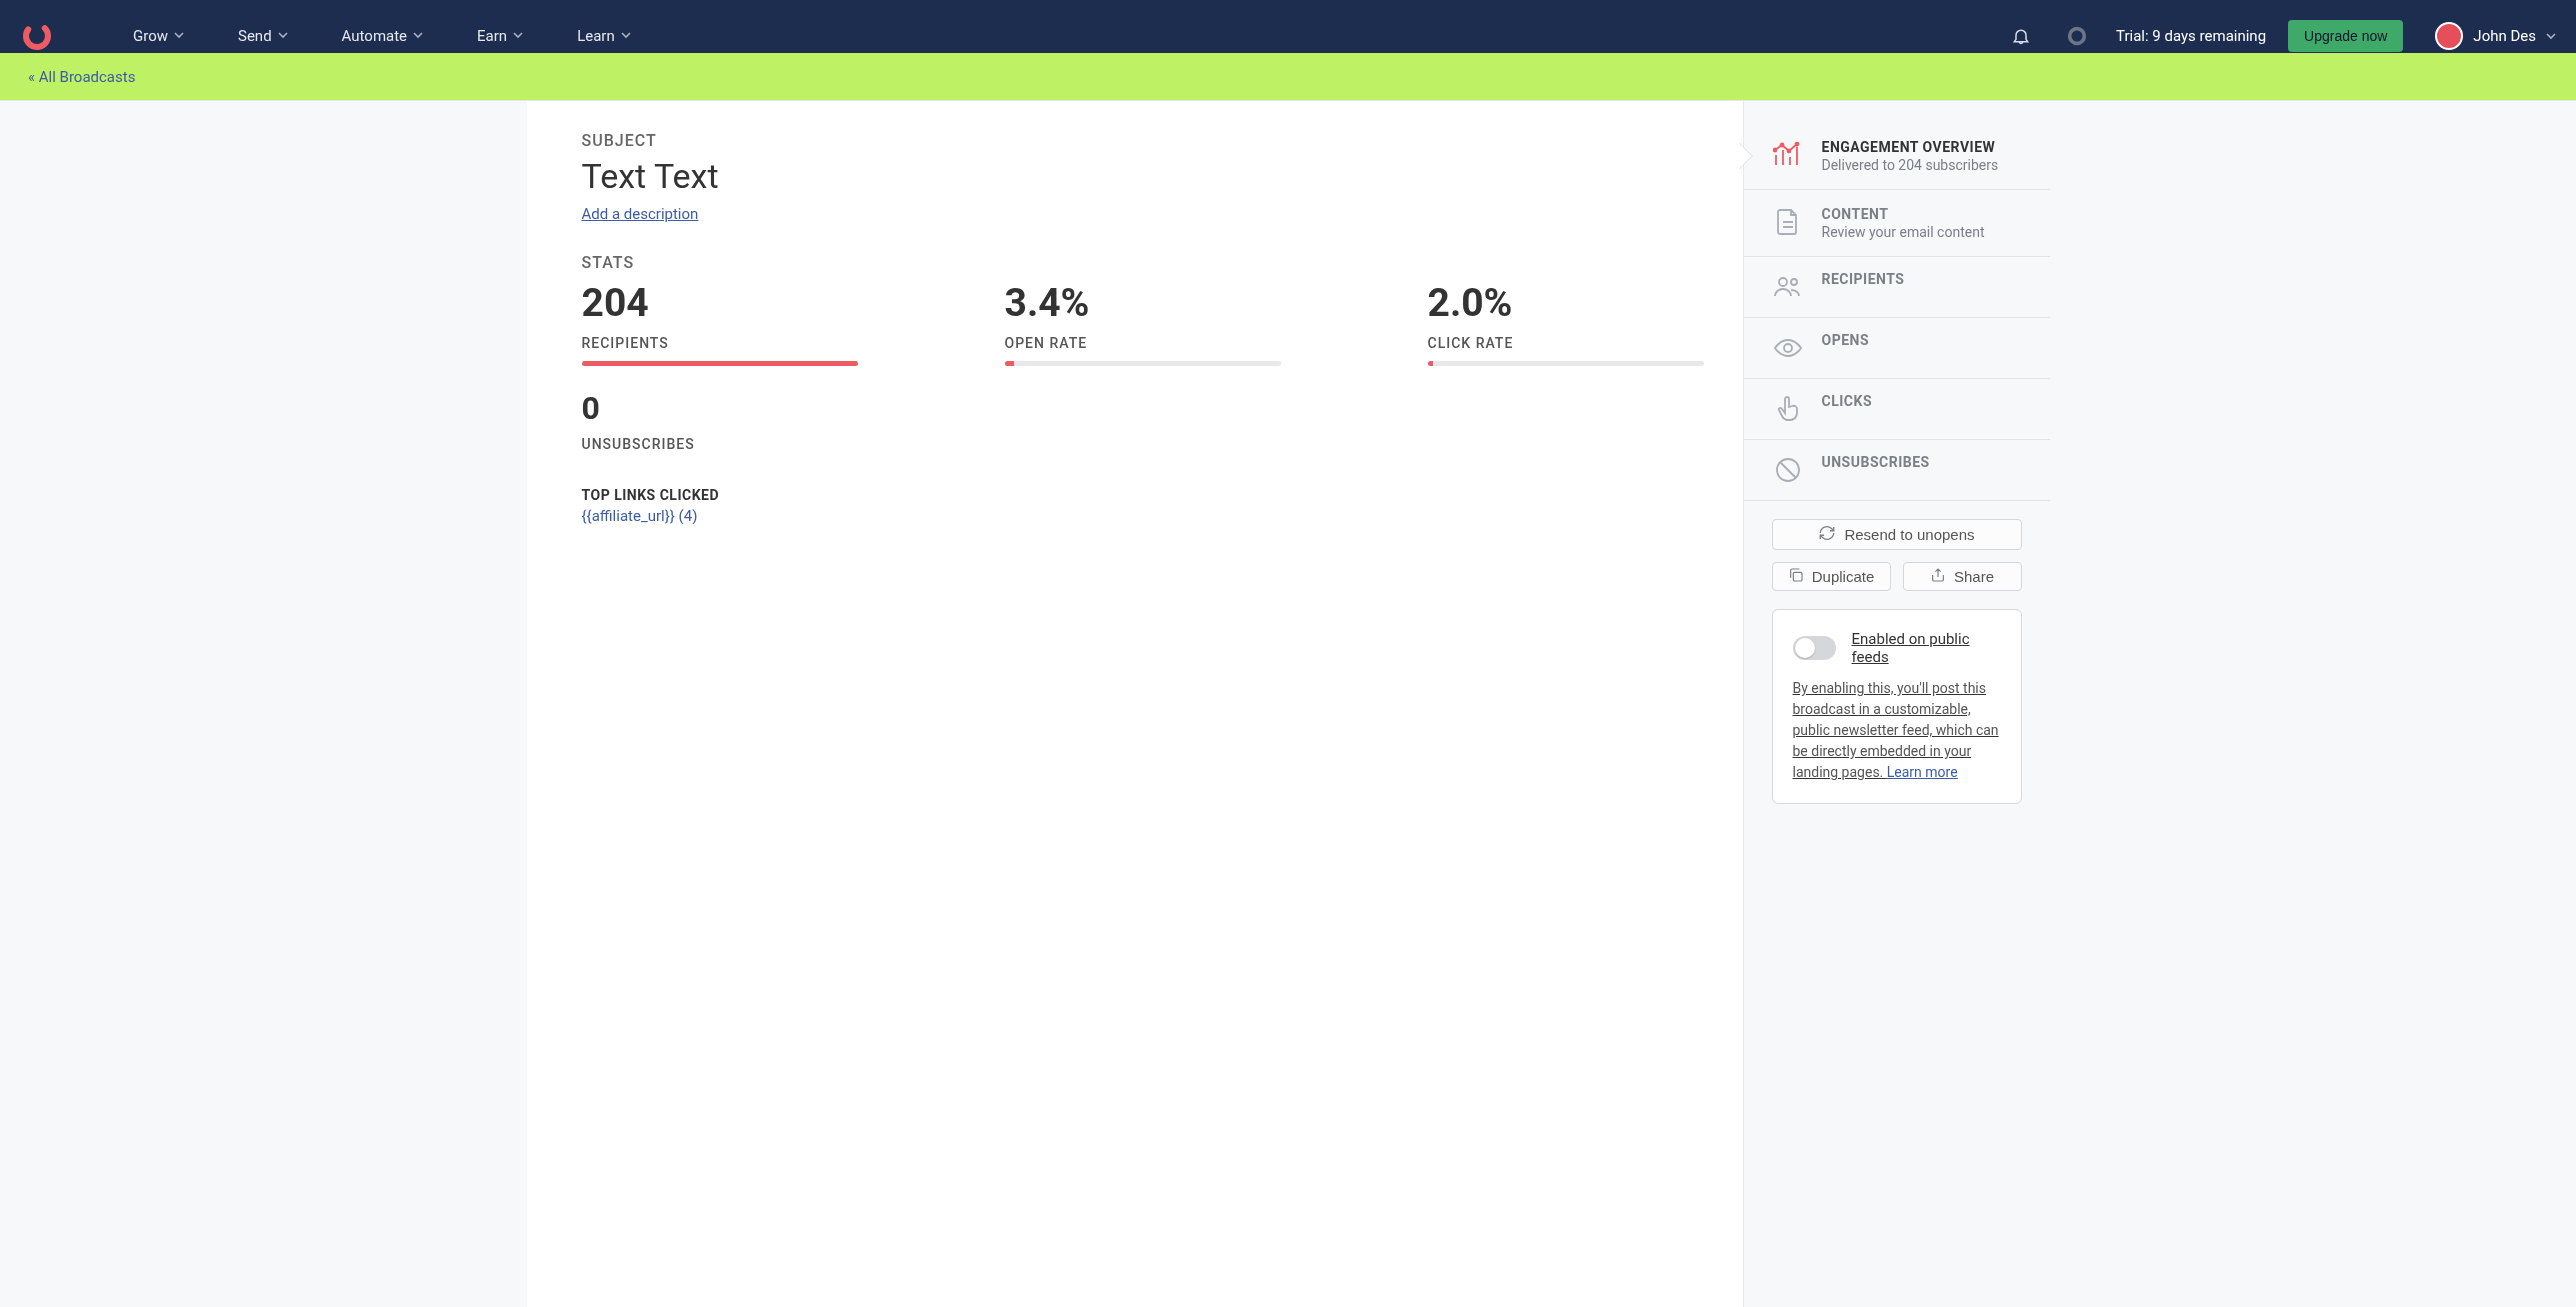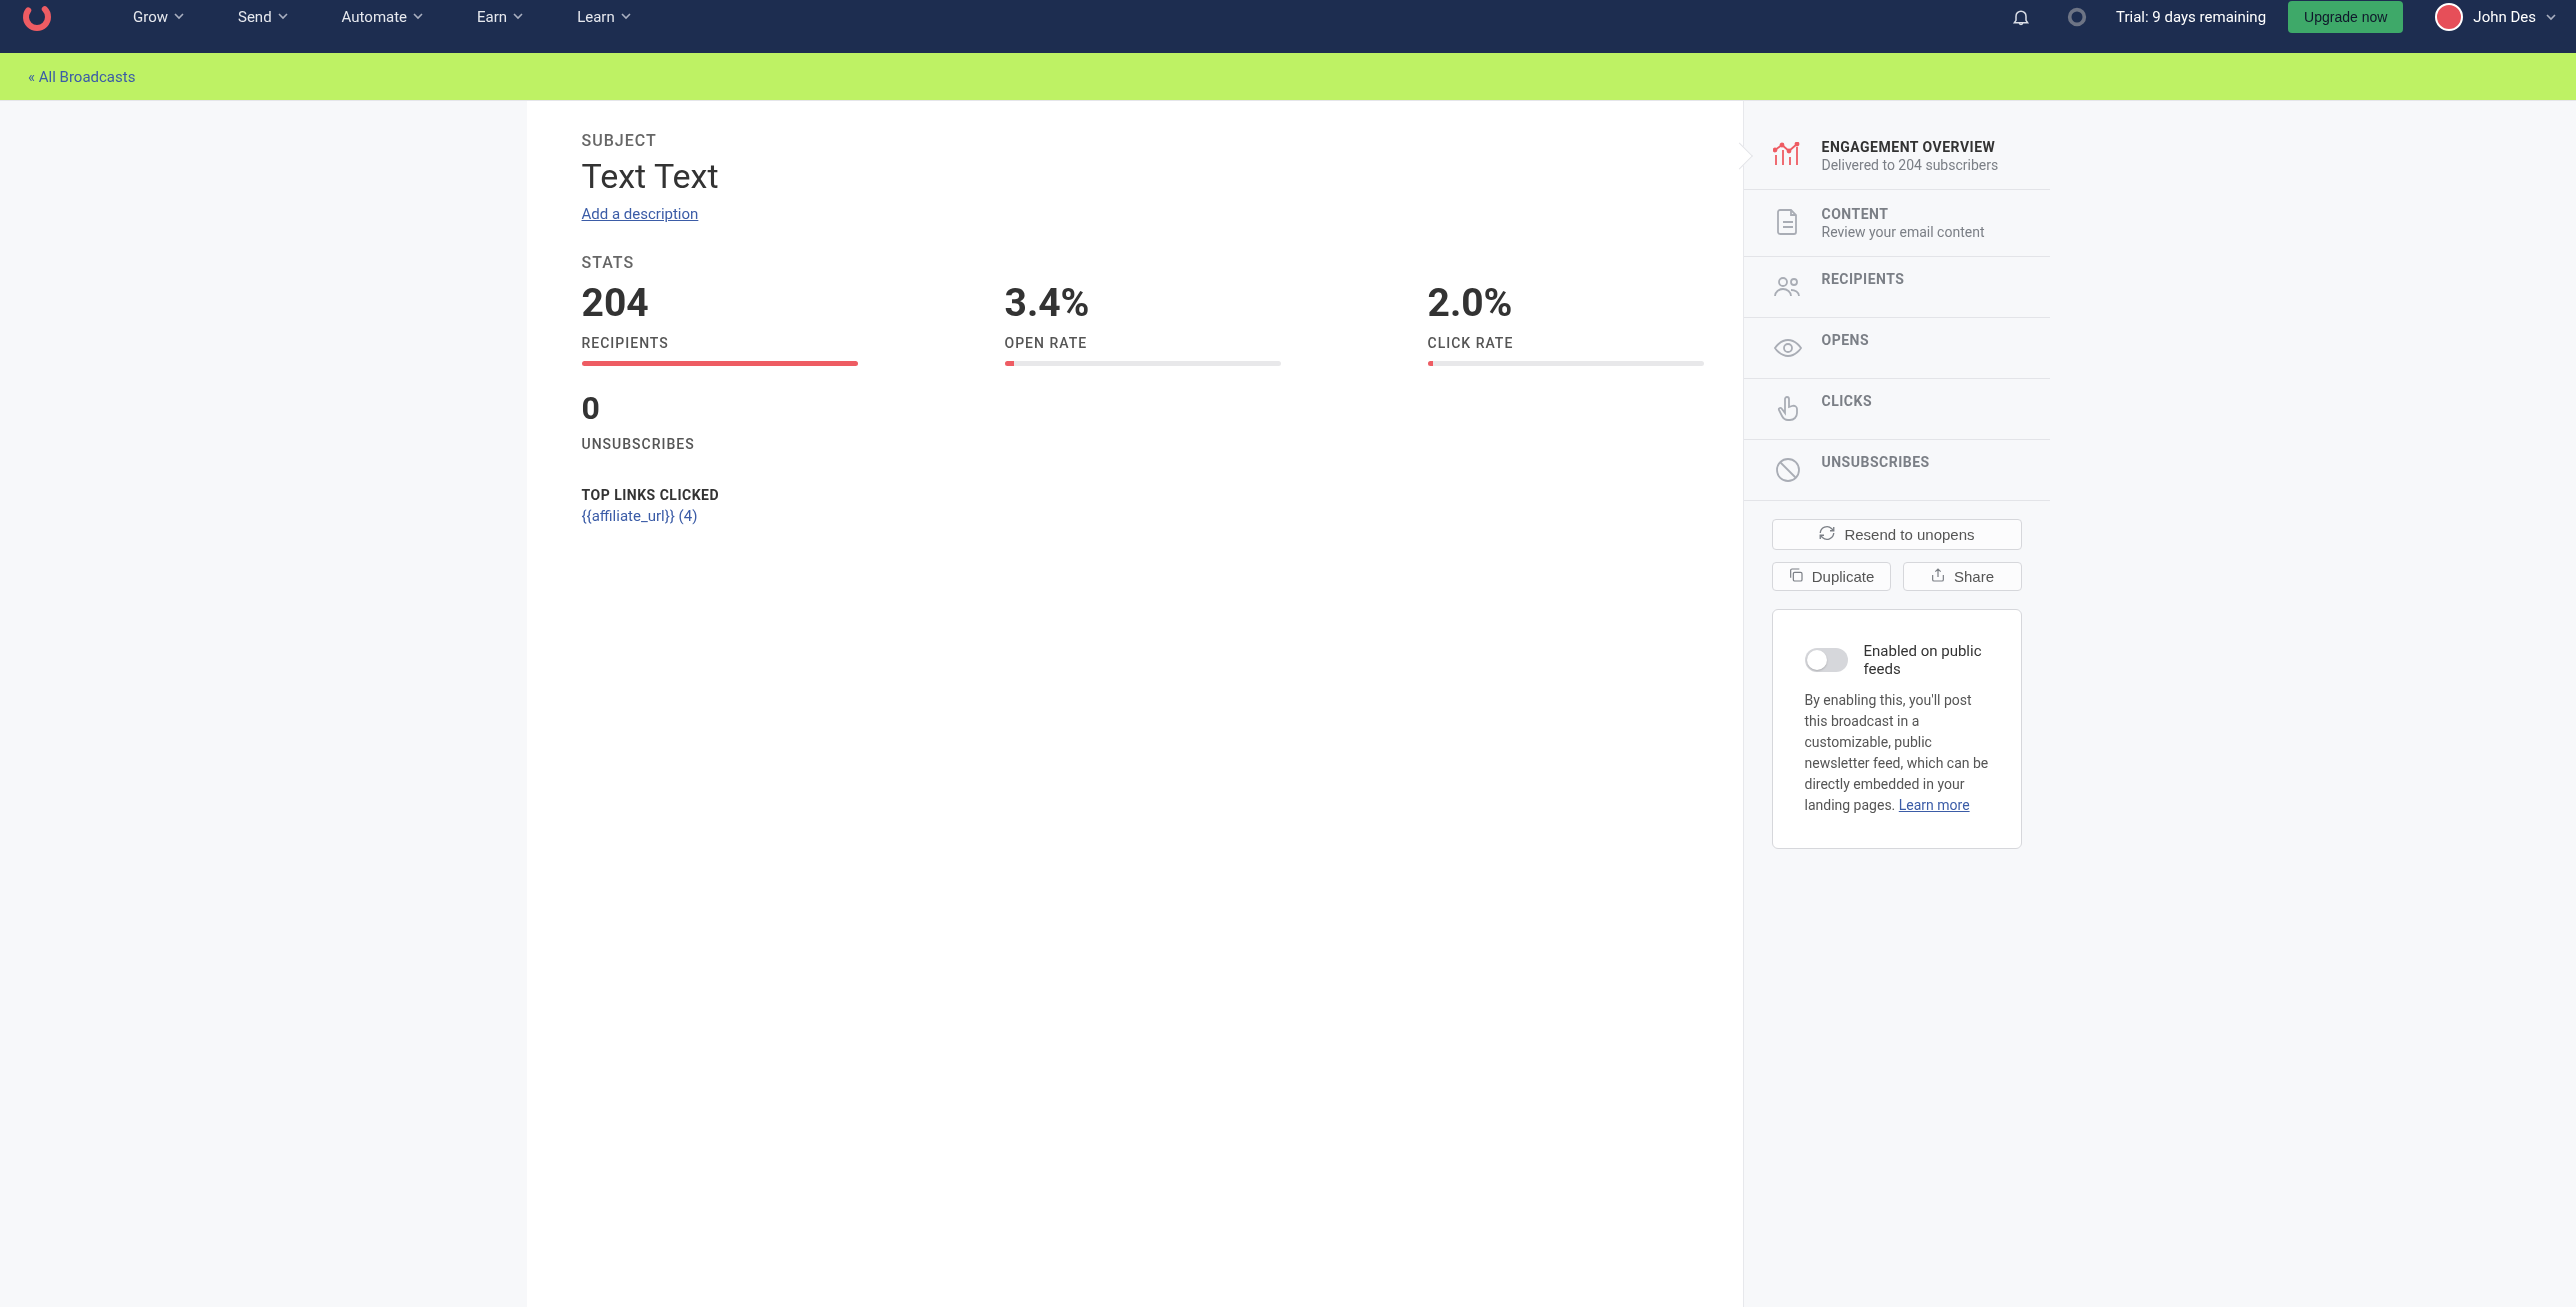--- a/index.html
+++ b/index.html
@@ -1,19 +1,19 @@
 <!DOCTYPE html>
 <html><head>
 <meta charset="utf-8">
 <style>
   * { box-sizing: border-box; margin: 0; padding: 0; }
   body { font-family: -apple-system, BlinkMacSystemFont, "Segoe UI", Roboto, Helvetica, Arial, sans-serif; background: #f7f8fa; color: #333; }
   
   
-  .topnav { background: #1d2d50; color: #fff; display: flex; align-items: flex-start; height: 53px; padding: 0 20px; }
+  .topnav { background: #1d2d50; color: #fff; display: flex; align-items: flex-end; height: 53px; padding: 0 20px; }
   .logo { width: 34px; height: 34px; margin-right: 59px; display: flex; align-items: center; justify-content: center; }
   .logo svg { display: block; }
   .nav-menu { display: flex; list-style: none; gap: 12px; }
   .nav-menu li { display: flex; align-items: center; gap: 6px; padding: 8px 20px; cursor: pointer; font-size: 15px; color: #e6e8ee; }
   .nav-menu li .chev { width: 12px; height: 12px; }
   .topnav .spacer { flex: 1; }
   .icon-btn { width: 34px; height: 34px; display: flex; align-items: center; justify-content: center; cursor: pointer; }
   .topnav-right { display: flex; align-items: center; gap: 22px; }
   .trial-text { font-size: 15px; color: #fff; }
   .upgrade-btn { background: #3ea969; color: #0f172a; border: 0; padding: 8px 16px; border-radius: 4px; font-size: 14px; cursor: pointer; }
@@ -57,21 +57,21 @@
   .side-title { font-size: 14px; font-weight: 700; letter-spacing: 0.5px; color: #7b7f86; text-transform: uppercase; }
   .side-item.active .side-title { color: #333; }
   .side-sub { font-size: 14px; color: #7b7f86; margin-top: 2px; }
   .side-item.slim { padding: 14px 28px; }
   
   .side-actions { padding: 18px 28px; }
   .btn-outline { display: flex; align-items: center; justify-content: center; gap: 8px; width: 100%; border: 1px solid #d6d7db; background: #fcfcfd; color: #555; padding: 4px 0; border-radius: 4px; font-size: 15px; cursor: pointer; margin-bottom: 12px; }
   .btn-row { display: flex; gap: 12px; }
   .btn-row .btn-outline { margin-bottom: 0; }
   
-  .feed-box { margin: 0 28px; border: 1px solid #d6d7db; border-radius: 6px; padding: 32px; background: #fff; }
+  .feed-box { margin: 0 28px; border: 1px solid #d6d7db; border-radius: 6px; padding: 20px; background: #fff; text-decoration: underline; }
   .feed-top { display: flex; align-items: center; gap: 16px; margin-bottom: 12px; }
   .toggle { width: 43px; height: 24px; border-radius: 12px; background: #d6d7db; position: relative; cursor: pointer; flex-shrink: 0; }
   .toggle::after { content: ""; position: absolute; width: 20px; height: 20px; background: #fff; border-radius: 50%; top: 2px; left: 2px; box-shadow: 0 1px 2px rgba(0,0,0,.2); }
   .feed-label { font-size: 15px; color: #333; }
   .feed-desc { font-size: 14px; color: #555; line-height: 1.5; }
   .feed-desc a { color: #3b5ca7; text-decoration: underline; cursor: pointer; }
   
   .chev svg, .icon-btn svg, .side-icon svg { display: block; }
 </style>
 </head>

